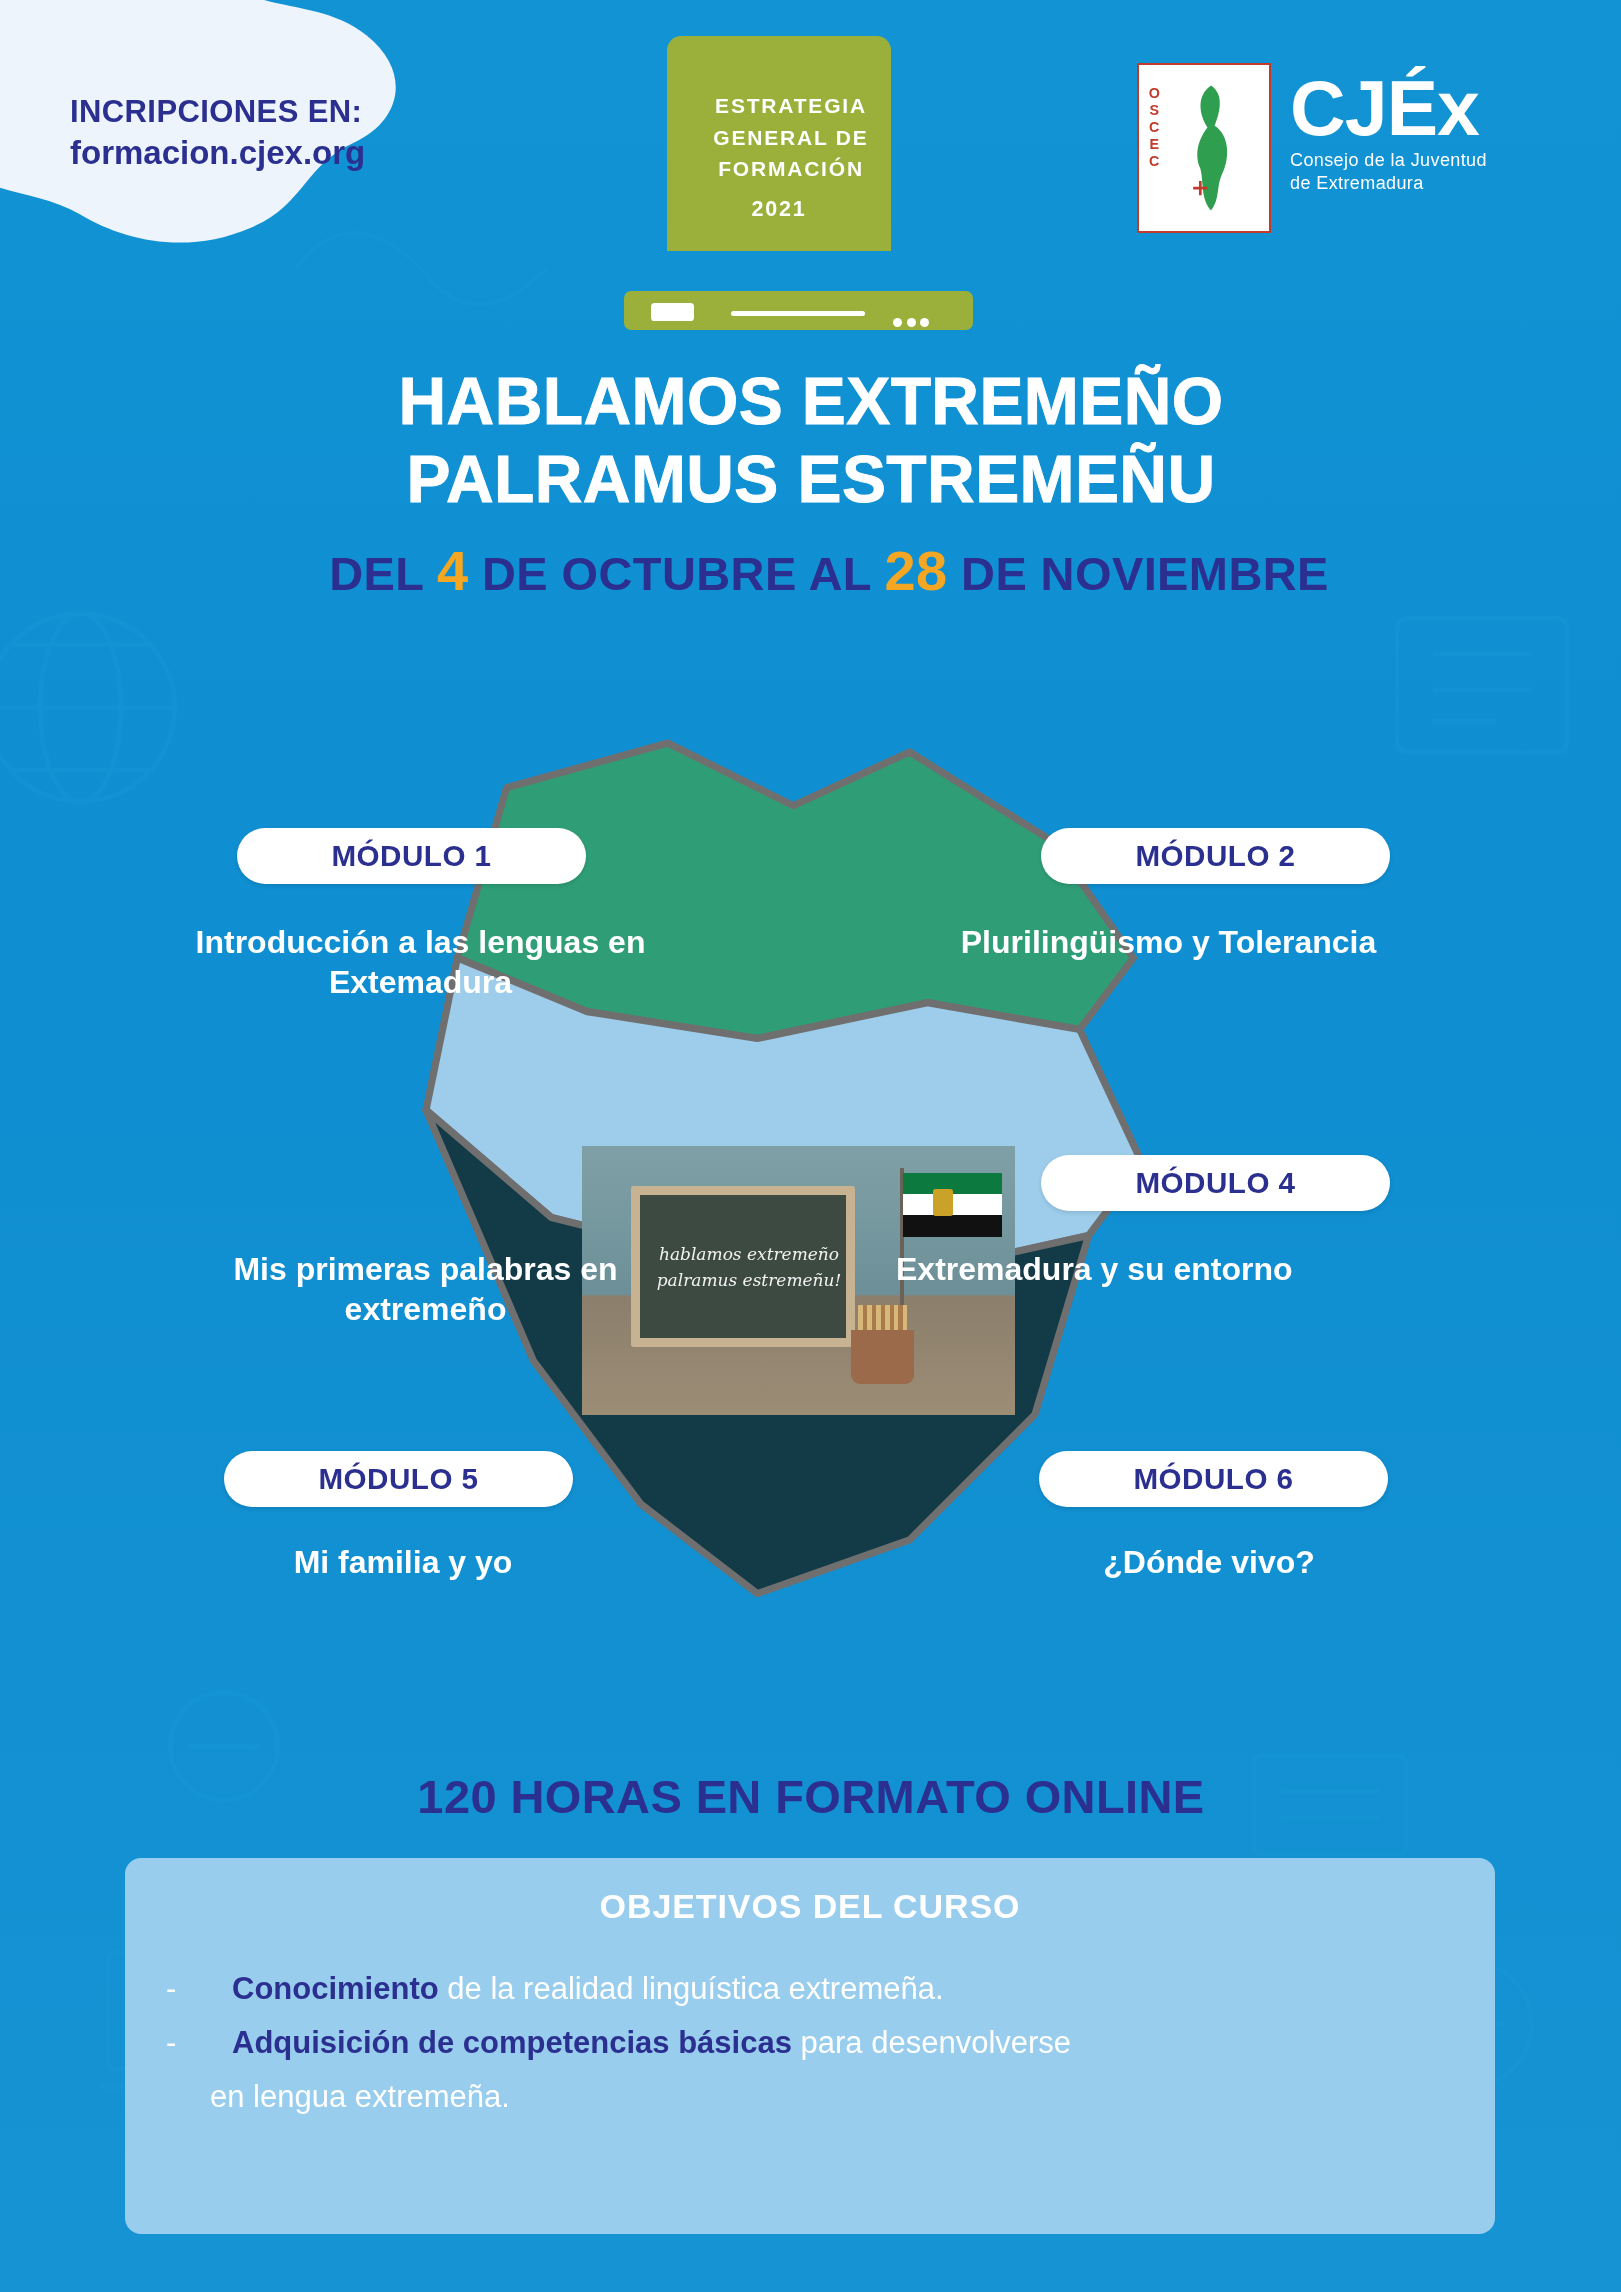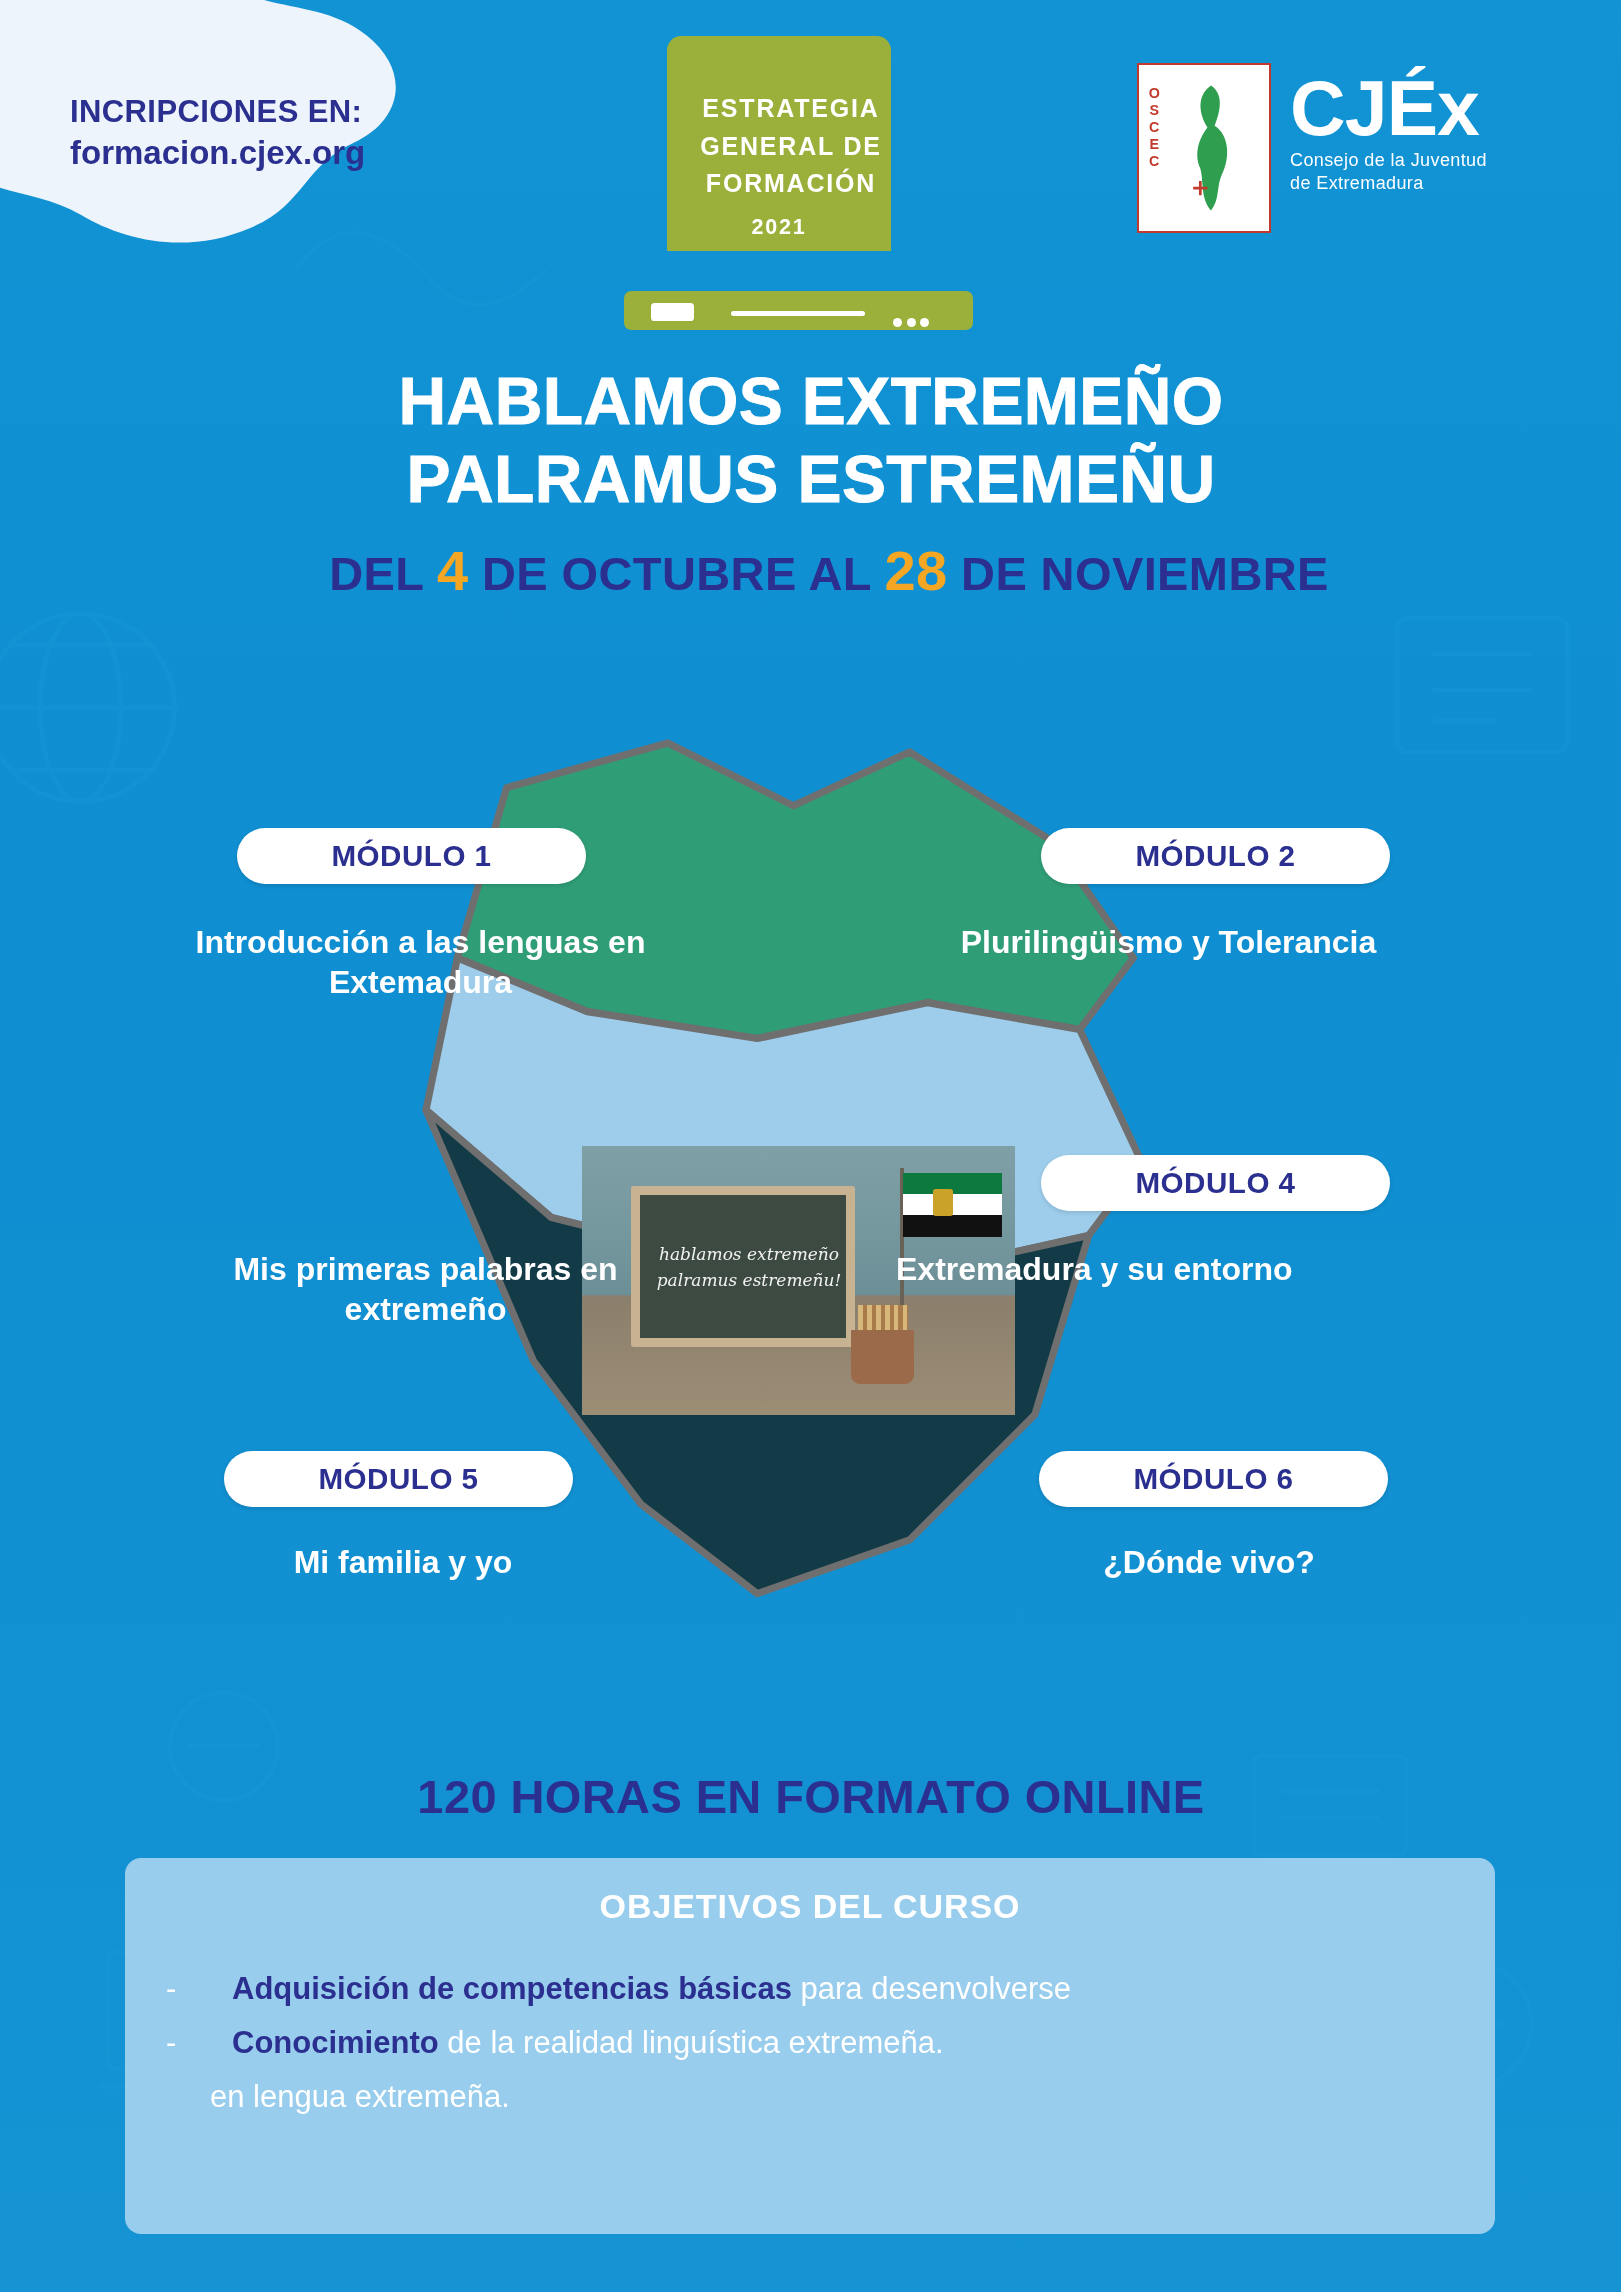--- a/index.html
+++ b/index.html
@@ -74,21 +74,21 @@
     background: #9bb03a;
     border-radius: 14.3px 14.3px 0 0;
     text-align: center;
     color: #ffffff;
     box-sizing: border-box;
     padding-top: 54px;
   }
   .strategy-card .s1,
   .strategy-card .s2,
   .strategy-card .s3 {
-    font-size: 25px;
+    font-size: 21px;
     font-weight: bold;
     letter-spacing: 1.8px;
     line-height: 1.5;
     padding-left: 24px;
   }
   .strategy-card .s4 {
     font-size: 21.5px;
     font-weight: bold;
     letter-spacing: 1.8px;
     margin-top: 12.5px;
@@ -521,22 +521,22 @@
   <div class="mod-text txt-5">Mi familia y yo</div>
 
   <div class="pill pill-6">MÓDULO 6</div>
   <div class="mod-text txt-6">¿Dónde vivo?</div>
 
   <div class="hours">120 HORAS EN FORMATO ONLINE</div>
 
   <div class="objectives">
     <div class="obj-title">OBJETIVOS DEL CURSO</div>
     <div class="obj-line">
+      <span class="dash">-</span><b>Conocimiento</b><span> de la realidad linguística extremeña.</span>
+    </div>
+    <div class="obj-line">
       <span class="dash">-</span><b>Adquisición de competencias básicas</b><span> para desenvolverse</span>
     </div>
-    <div class="obj-line">
-      <span class="dash">-</span><b>Conocimiento</b><span> de la realidad linguística extremeña.</span>
-    </div>
     <div class="obj-cont">en lengua extremeña.</div>
   </div>
 
 </div>
 
 
 </body></html>

